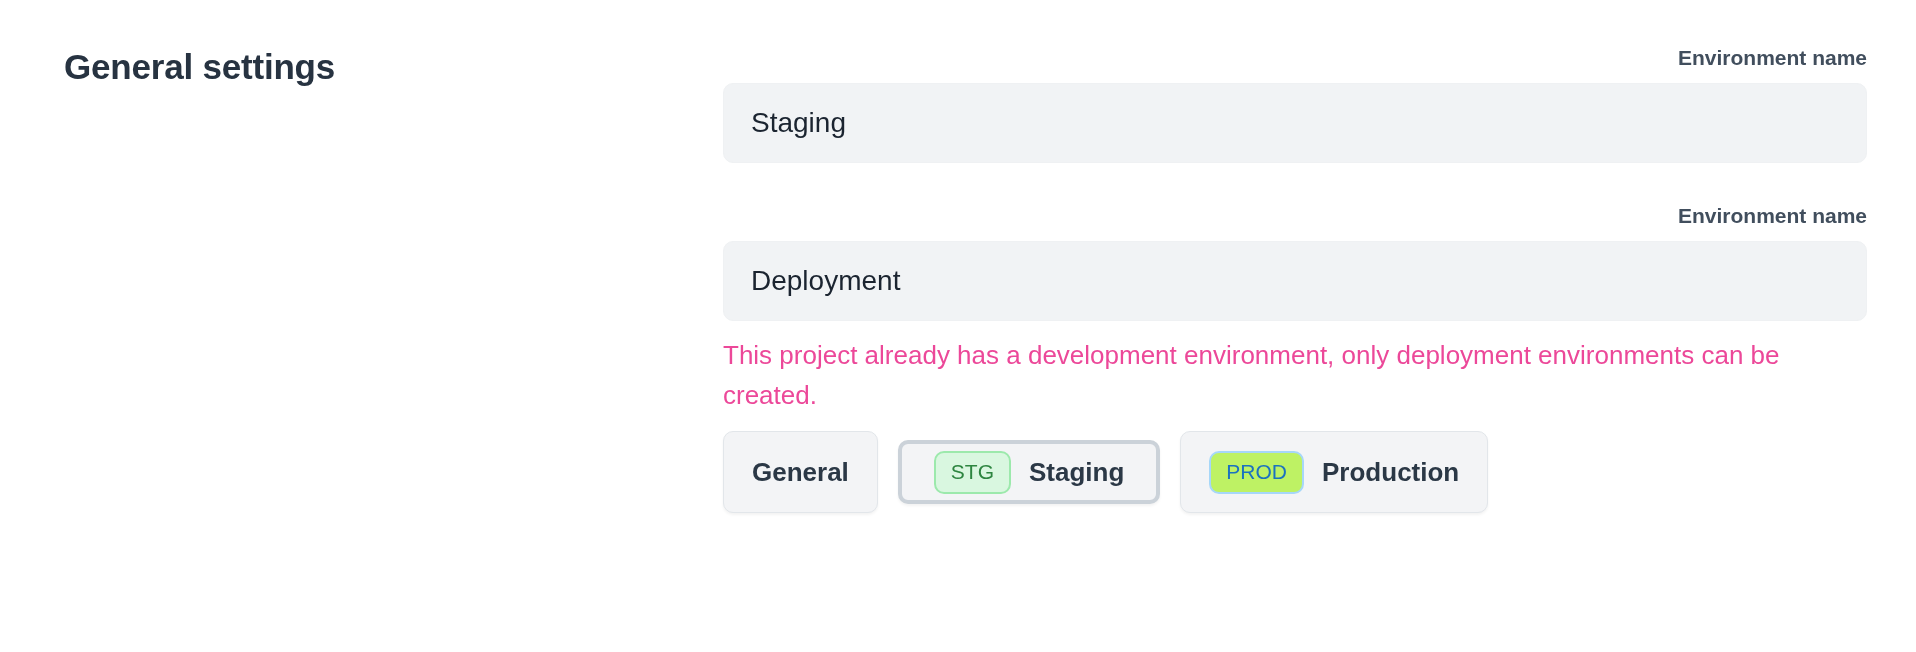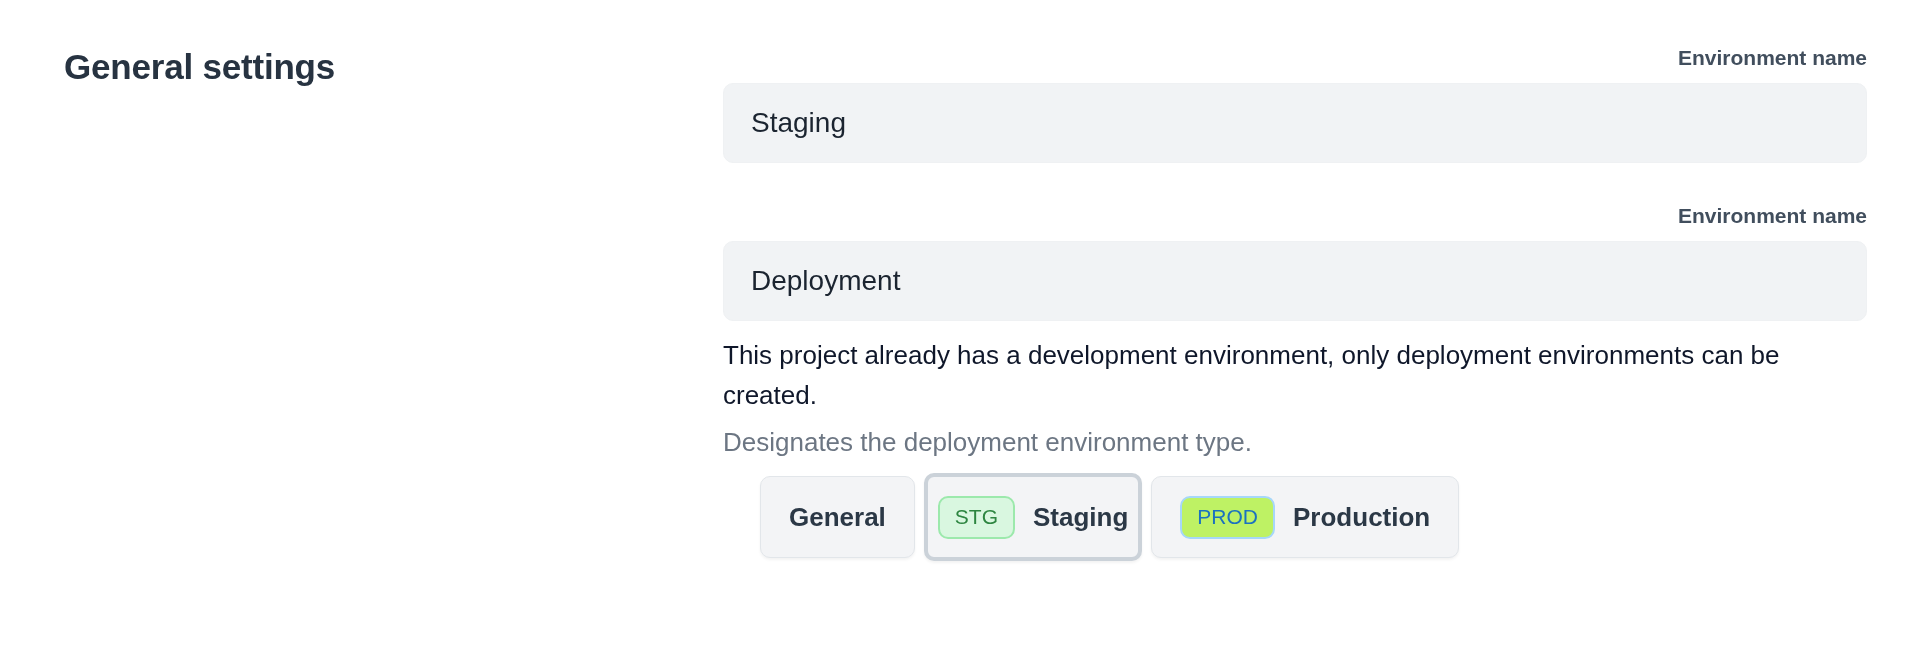--- a/index.html
+++ b/index.html
@@ -48,21 +48,21 @@
     font-size: 28px;
     color: #1b2430;
     outline: none;
   }
 
   .help-text {
     margin-top: 14px;
     width: 1140px;
     font-size: 26px;
     line-height: 40px;
-    color: #0f172a;
+    color: #ec4899;
   }
 
   .label-row {
     margin-top: 28px;
     display: flex;
     align-items: center;
   }
   .q-icon {
     width: 26px;
     height: 26px;
@@ -82,43 +82,42 @@
     margin-top: 12px;
     font-size: 26px;
     line-height: 30px;
     color: #6c7683;
   }
 
   .options-row {
     margin-top: 16px;
     display: flex;
     align-items: center;
-    gap: 9px;
-    margin-left: 37px;
+    gap: 20px;
   }
   .opt-button {
     height: 82px;
     padding: 0 28px;
     background: #f3f4f6;
     border: 1px solid #e2e6ea;
     border-radius: 10px;
     box-shadow: 0 2px 3px rgba(0,0,0,0.05);
     display: inline-flex;
     align-items: center;
     gap: 18px;
     font-family: "Liberation Sans", "DejaVu Sans", sans-serif;
     font-size: 26px;
     font-weight: 700;
     color: #2b3846;
     cursor: pointer;
   }
   .opt-button.selected {
-    height: 88px;
+    height: 64px;
     border: 4px solid #cbd2d9;
-    padding: 0 10px;
+    padding: 0 32px;
     text-align: right;
   }
   .badge {
     height: 43px;
     padding: 0 15px;
     border-radius: 10px;
     display: inline-flex;
     align-items: center;
     font-size: 21px;
     font-weight: 400;
@@ -141,21 +140,20 @@
 
 <div class="form-col">
 
   <label class="field-label label-1">Environment name</label>
   <input class="text-input" type="text" value="Staging" style="">
 
   <label class="field-label label-2">Environment name</label>
   <input class="text-input" type="text" value="Deployment" style="">
   <p class="help-text">This project already has a development environment, only deployment environments can be created.</p>
 
-  <p class="desc-text">Designates the deployment environment type.</p>
 
   <div class="options-row">
 
     <button class="opt-button">
       <span>General</span>
     </button>
 
     <button class="opt-button selected">
       <span class="badge badge-stg">STG</span>
       <span>Staging</span>

